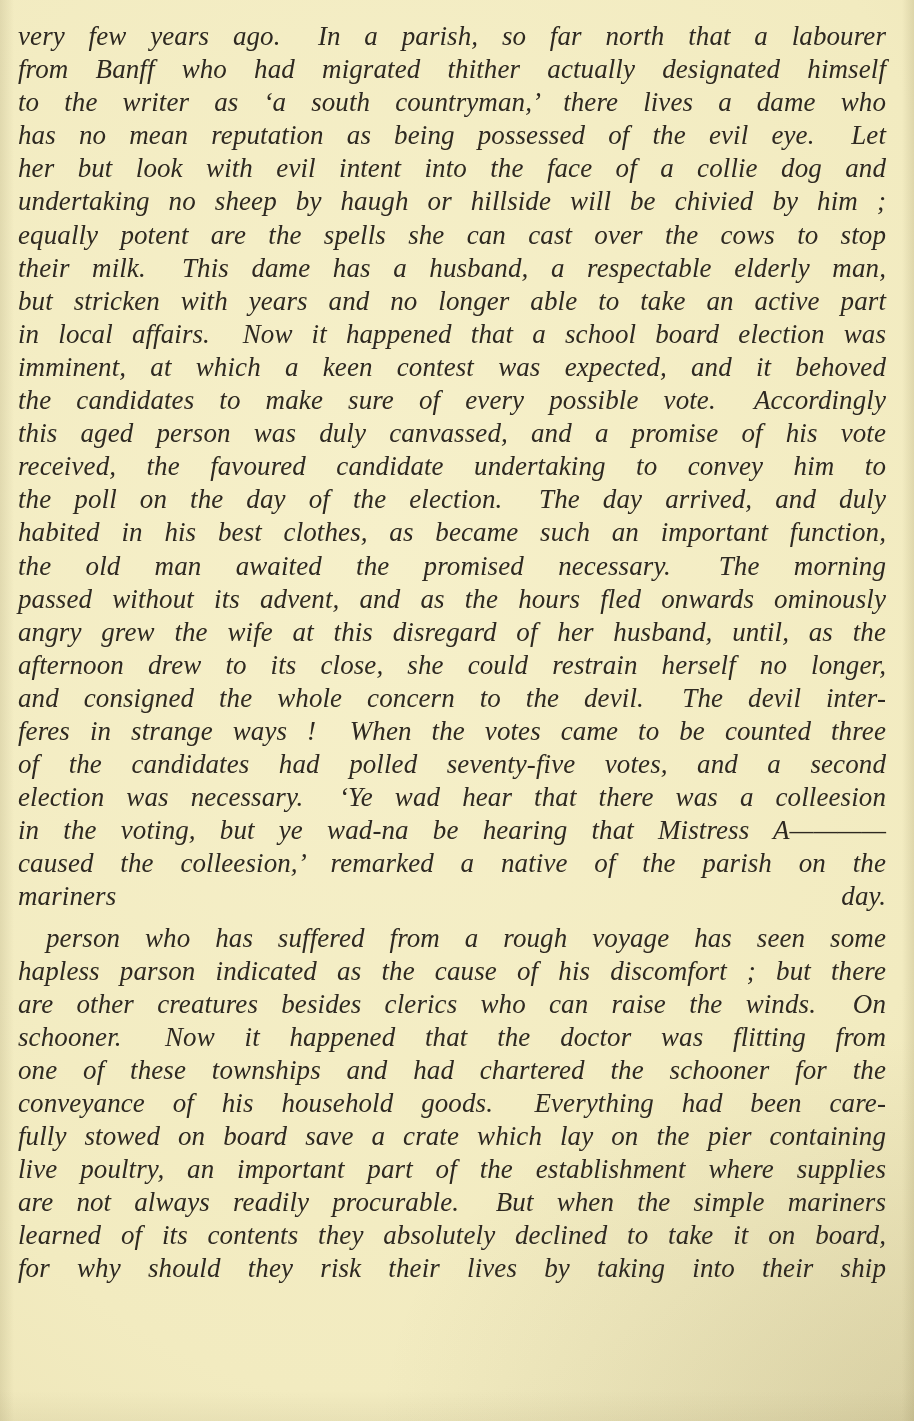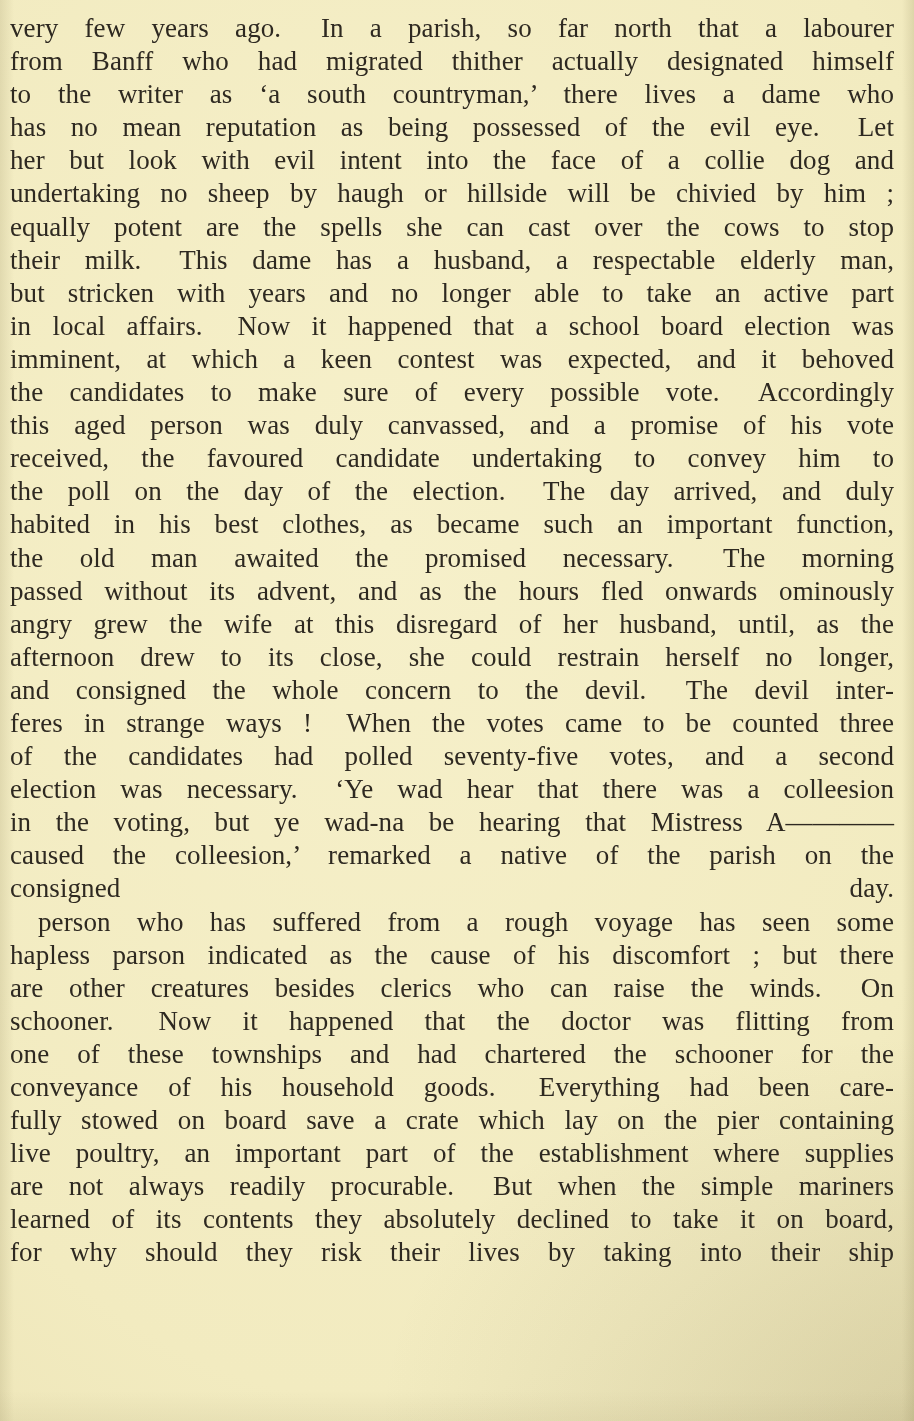--- a/index.html
+++ b/index.html
@@ -24,21 +24,21 @@
   .text-block {
     position: absolute;
     left: 10px;
     top: 12px;
     width: 884px;
     font-family: "Liberation Serif", "DejaVu Serif", serif;
     font-size: 27px;
     color: var(--ink);
     letter-spacing: 0.1px;
   }
-  .para { margin: 0; padding: 0; }
+  .para { margin: 8px; padding: 0; font-style: italic; }
   .line {
     height: 33.1px;
     line-height: 33.1px;
     text-align: justify;
     text-align-last: justify;
     white-space: normal;
     overflow: visible;
   }
   .para.indent .line:first-child {
     text-indent: 28px;
@@ -69,21 +69,21 @@
         <div class="line">the old man awaited the promised necessary.  The morning</div>
         <div class="line">passed without its advent, and as the hours fled onwards ominously</div>
         <div class="line">angry grew the wife at this disregard of her husband, until, as the</div>
         <div class="line">afternoon drew to its close, she could restrain herself no longer,</div>
         <div class="line">and consigned the whole concern to the devil.  The devil inter-</div>
         <div class="line">feres in strange ways !  When the votes came to be counted three</div>
         <div class="line">of the candidates had polled seventy-five votes, and a second</div>
         <div class="line">election was necessary.  ‘Ye wad hear that there was a colleesion</div>
         <div class="line">in the voting, but ye wad-na be hearing that Mistress A————</div>
         <div class="line">caused the colleesion,’ remarked a native of the parish on the</div>
-        <div class="line">consigned day.</div>
+        <div class="line">mariners day.</div>
       </div>
       <div class="para indent">
         <div class="line">person who has suffered from a rough voyage has seen some</div>
         <div class="line">hapless parson indicated as the cause of his discomfort ; but there</div>
         <div class="line">are other creatures besides clerics who can raise the winds.  On</div>
         <div class="line">schooner.  Now it happened that the doctor was flitting from</div>
         <div class="line">one of these townships and had chartered the schooner for the</div>
         <div class="line">conveyance of his household goods.  Everything had been care-</div>
         <div class="line">fully stowed on board save a crate which lay on the pier containing</div>
         <div class="line">live poultry, an important part of the establishment where supplies</div>

